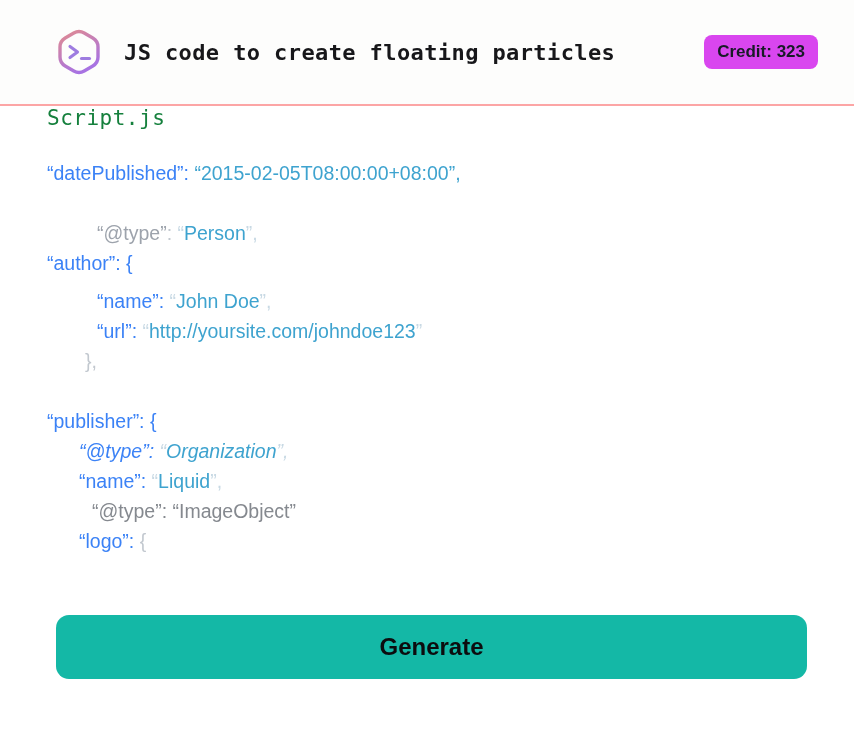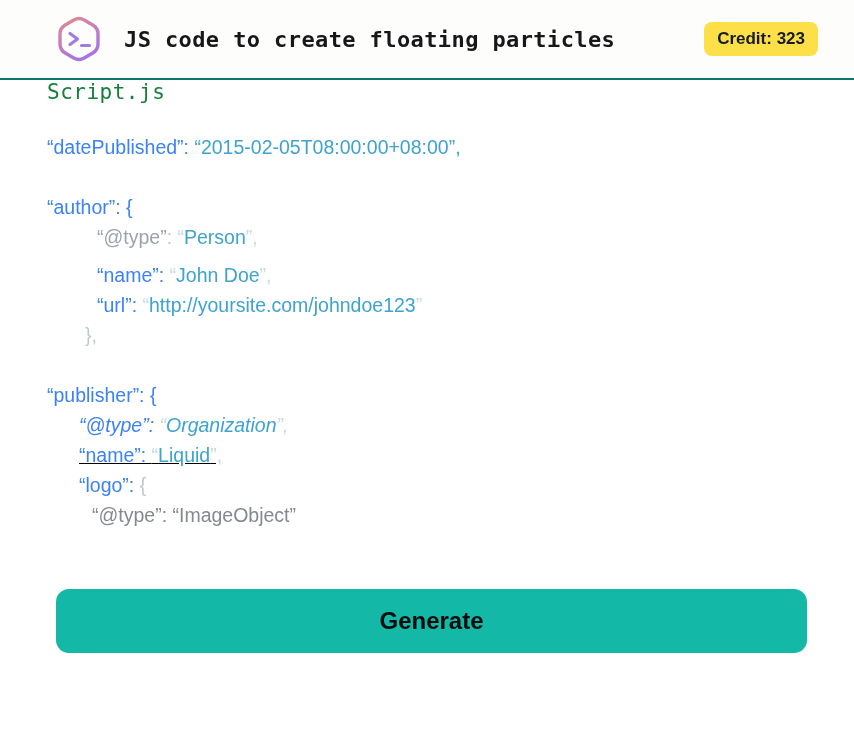--- a/index.html
+++ b/index.html
@@ -1,34 +1,34 @@
 <!DOCTYPE html>
 <html><head>
 <meta charset="utf-8">
 <style>
   * { margin:0; padding:0; box-sizing:border-box; }
   html,body { width:854px; height:748px; background:#ffffff; font-family:"Liberation Sans", sans-serif; overflow:hidden; }
 
   
   .header{
-    height:80px; background:#fdfdfc;
-    border-bottom:2px solid #0f766e;
+    height:106px; background:#fdfdfc;
+    border-bottom:2px solid #fca5a5;
     display:flex; align-items:center;
     padding:0 36px 0 56px;
   }
   .logo-wrap{ width:46px; height:50px; flex:0 0 auto; display:flex; align-items:center; justify-content:center; }
   .app-title{
     margin-left:22px;
     font-family:"DejaVu Sans Mono","Liberation Mono",monospace;
     font-size:22px; font-weight:600; letter-spacing:0.4px;
     color:#17171a; white-space:nowrap;
   }
   .header-spacer{ flex:1; }
   .credit-badge{
-    background:#fde047; color:#171a26;
+    background:#d946ef; color:#171a26;
     font-size:17px; font-weight:700;
     padding:7px 13px; border-radius:8px;
     white-space:nowrap;
   }
 
   
   .main{ padding:0 47px; }
   .script-title{
     font-family:"DejaVu Sans Mono","Liberation Mono",monospace;
     font-size:21px; font-weight:500; letter-spacing:0.5px;
@@ -81,26 +81,26 @@
   <div class="app-title">JS code to create floating particles</div>
   <div class="header-spacer"></div>
   <div class="credit-badge">Credit: 323</div>
 </div>
 
 <div class="main">
   <div class="script-title">Script.js</div>
   <div class="code-block">
       <div class="code-line" style="padding-left: 0px;"><span class="c-k">“datePublished”: </span><span class="c-v">“2015-02-05T08:00:00+08:00”,</span></div>
       <div class="code-line" style="padding-left: 0px;"></div>
+      <div class="code-line" style="padding-left: 50px;"><span class="c-k2">“@type”</span><span class="c-q">: </span><span class="c-qv">“</span><span class="c-v">Person</span><span class="c-qv">”,</span></div>
       <div class="code-line" style="padding-left: 0px;"><span class="c-k">“author”: {</span></div>
-      <div class="code-line" style="padding-left: 50px;"><span class="c-k2">“@type”</span><span class="c-q">: </span><span class="c-qv">“</span><span class="c-v">Person</span><span class="c-qv">”,</span></div>
       <div class="code-line" style="padding-left: 50px; margin-top: 8px;"><span class="c-k">“name”: </span><span class="c-qv">“</span><span class="c-v">John Doe</span><span class="c-qv">”,</span></div>
       <div class="code-line" style="padding-left: 50px;"><span class="c-k">“url”: </span><span class="c-qv">“</span><span class="c-v">http://yoursite.com/johndoe123</span><span class="c-qv">”</span></div>
       <div class="code-line" style="padding-left: 38px;"><span class="c-q">},</span></div>
       <div class="code-line" style="padding-left: 0px;"></div>
       <div class="code-line" style="padding-left: 0px;"><span class="c-k">“publisher”: {</span></div>
       <div class="code-line" style="padding-left: 32px; font-style: italic;"><span class="c-k">“@type”: </span><span class="c-qv">“</span><span class="c-v">Organization</span><span class="c-qv">”,</span></div>
-      <div class="code-line" style="padding-left: 32px; text-decoration: underline;"><span class="c-k">“name”: </span><span class="c-qv">“</span><span class="c-v">Liquid</span><span class="c-qv">”,</span></div>
+      <div class="code-line" style="padding-left: 32px;"><span class="c-k">“name”: </span><span class="c-qv">“</span><span class="c-v">Liquid</span><span class="c-qv">”,</span></div>
+      <div class="code-line" style="padding-left: 45px;"><span class="c-d">“@type”: “ImageObject”</span></div>
       <div class="code-line" style="padding-left: 32px;"><span class="c-k">“logo”: </span><span class="c-q">{</span></div>
-      <div class="code-line" style="padding-left: 45px;"><span class="c-d">“@type”: “ImageObject”</span></div>
     </div>
   <button class="generate-btn">Generate</button>
 </div>
 
 </body></html>

